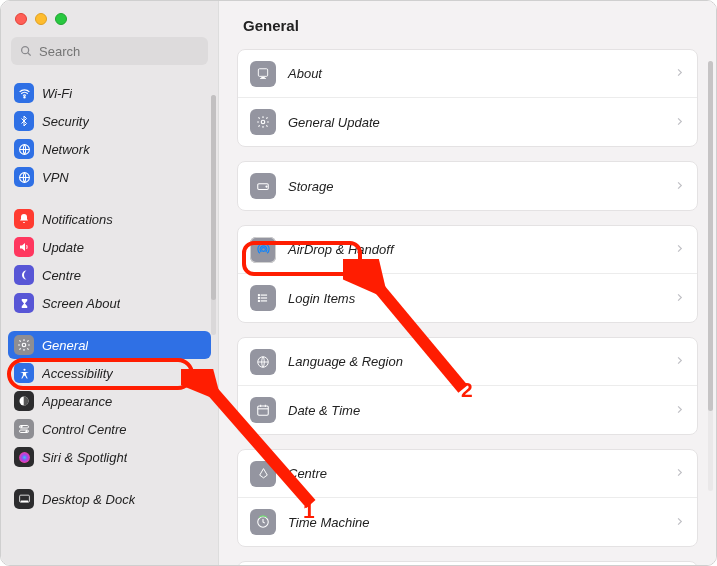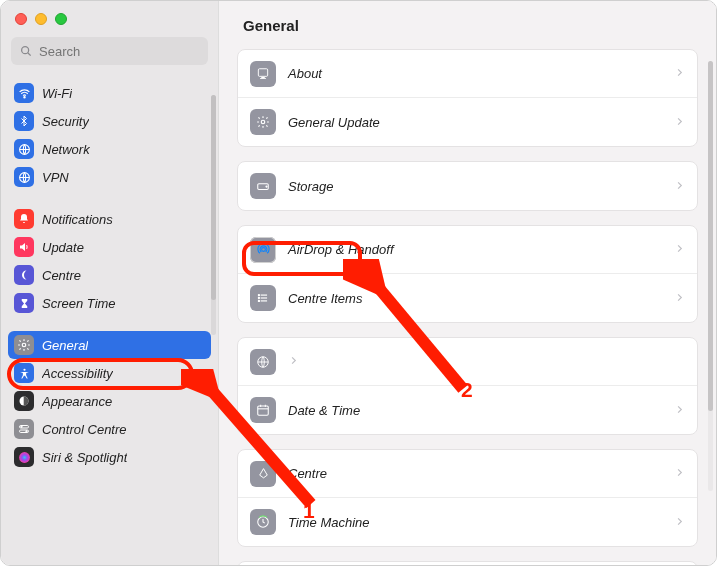--- a/index.html
+++ b/index.html
@@ -224,21 +224,21 @@
             </svg>
           </div>
           <span class="lbl">Centre</span>
         </div>
         <div class="s-item">
           <div class="ic bg-purple">
             <svg viewBox="0 0 24 24" width="11" height="11" fill="white">
               <path d="M6 2h12v4l-5 6 5 6v4H6v-4l5-6-5-6V2z"></path>
             </svg>
           </div>
-          <span class="lbl">Screen Time</span>
+          <span class="lbl">Screen About</span>
         </div>
       </div>
       <div class="group">
         <div class="s-item selected">
           <div class="ic bg-grey">
             <svg viewBox="0 0 24 24" width="14" height="14" fill="none" stroke="white" stroke-width="2">
               <circle cx="12" cy="12" r="3"></circle>
               <path d="M12 2v3M12 19v3M4.2 4.2l2.1 2.1M17.7 17.7l2.1 2.1M2 12h3M19 12h3M4.2 19.8l2.1-2.1M17.7 6.3l2.1-2.1"></path>
             </svg>
           </div>
@@ -283,20 +283,31 @@
                   <stop offset="0%" stop-color="#34c4f3"></stop>
                   <stop offset="50%" stop-color="#9a4af2"></stop>
                   <stop offset="100%" stop-color="#f23ea6"></stop>
                 </radialGradient>
               </defs>
             </svg>
           </div>
           <span class="lbl">Siri &amp; Spotlight</span>
         </div>
       </div>
+      <div class="group">
+        <div class="s-item">
+          <div class="ic bg-black">
+            <svg viewBox="0 0 24 24" width="13" height="13" fill="white">
+              <rect x="3" y="4" width="18" height="13" rx="2" fill="none" stroke="white" stroke-width="1.5"></rect>
+              <rect x="5" y="14" width="14" height="2.5" rx="1" fill="white"></rect>
+            </svg>
+          </div>
+          <span class="lbl">Desktop &amp; Dock</span>
+        </div>
+      </div>
     </div>
 
   <div class="sb-track"></div>
   <div class="sb-thumb"></div>
 </div>
 
 <div class="main">
   <div class="titlebar">General</div>
   <div class="content" id="main-content">
       <div class="card">
@@ -358,34 +369,35 @@
           <div class="ric bg-grey">
             <svg viewBox="0 0 24 24" width="14" height="14" fill="none" stroke="white" stroke-width="2">
               <line x1="8" y1="7" x2="19" y2="7"></line>
               <line x1="8" y1="12" x2="19" y2="12"></line>
               <line x1="8" y1="17" x2="19" y2="17"></line>
               <circle cx="5" cy="7" r="1" fill="white"></circle>
               <circle cx="5" cy="12" r="1" fill="white"></circle>
               <circle cx="5" cy="17" r="1" fill="white"></circle>
             </svg>
           </div>
-          <span class="rlbl">Centre Items</span>
+          <span class="rlbl">Login Items</span>
           <span class="chev"><svg viewBox="0 0 24 24" width="11" height="11" fill="none" stroke="currentColor" stroke-width="2.5">
               <path d="M9 5l7 7-7 7"></path>
             </svg></span>
         </div>
       </div>
       <div class="card">
         <div class="row">
           <div class="ric bg-blue">
             <svg viewBox="0 0 24 24" width="14" height="14" fill="none" stroke="white" stroke-width="1.6">
               <circle cx="12" cy="12" r="9"></circle>
               <path d="M3 12h18M12 3c3 3 3 15 0 18M12 3c-3 3-3 15 0 18"></path>
             </svg>
           </div>
+          <span class="rlbl">Language &amp; Region</span>
           <span class="chev"><svg viewBox="0 0 24 24" width="11" height="11" fill="none" stroke="currentColor" stroke-width="2.5">
               <path d="M9 5l7 7-7 7"></path>
             </svg></span>
         </div>
         <div class="row">
           <div class="ric bg-blue">
             <svg viewBox="0 0 24 24" width="14" height="14" fill="none" stroke="white" stroke-width="1.8">
               <rect x="3" y="5" width="18" height="16" rx="2"></rect>
               <line x1="3" y1="10" x2="21" y2="10"></line>
               <line x1="8" y1="3" x2="8" y2="7"></line>

